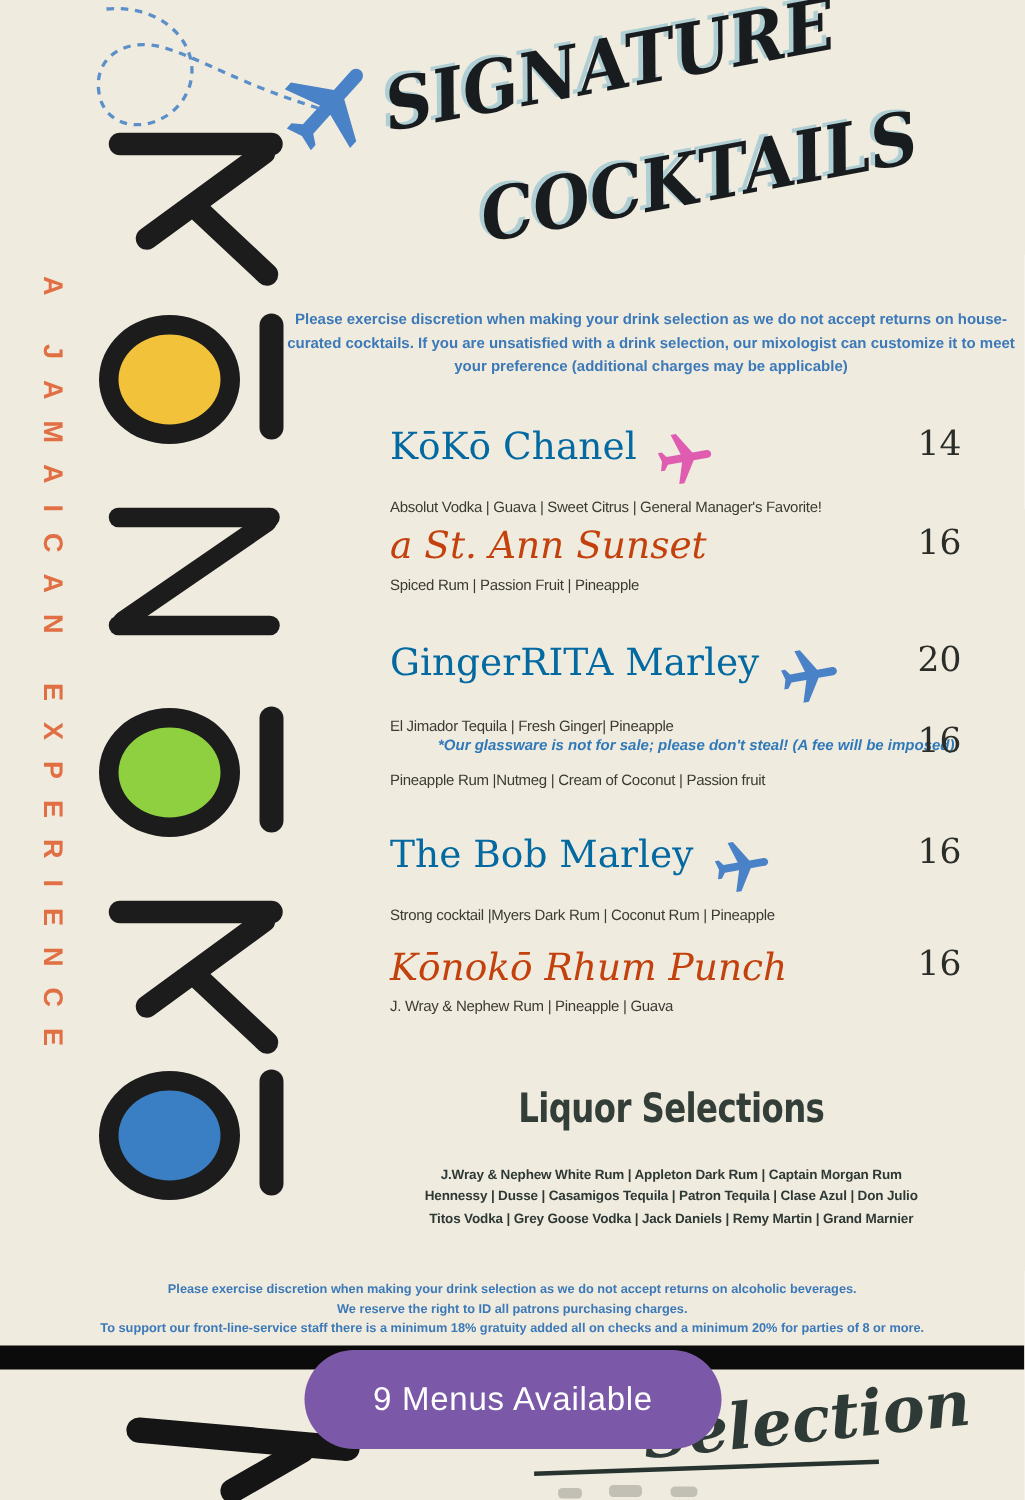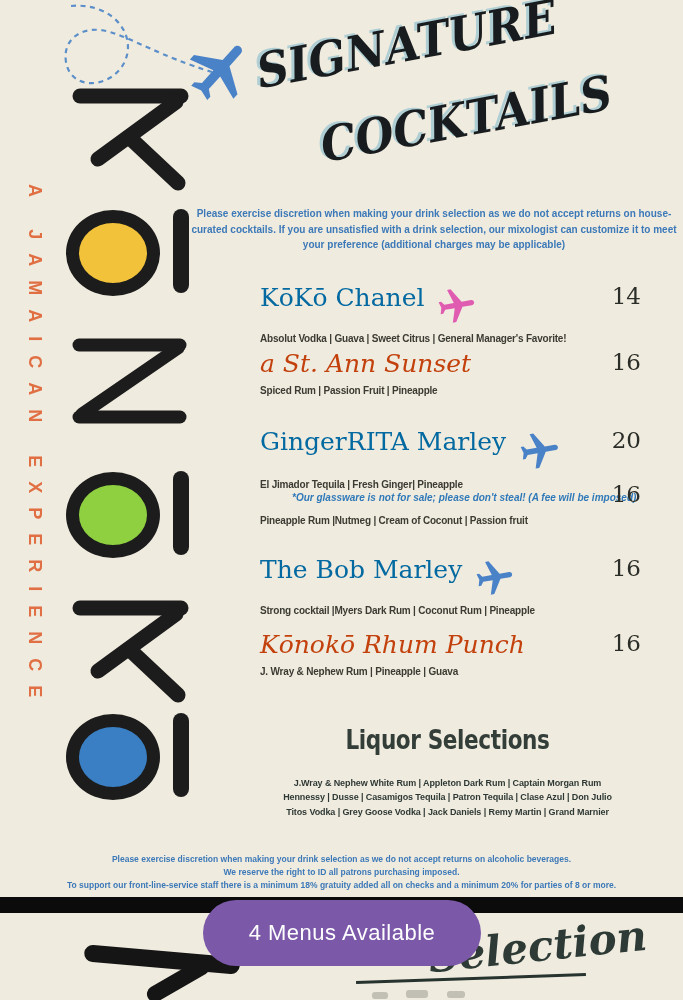--- a/index.html
+++ b/index.html
@@ -31,21 +31,21 @@
   .intro-notice{left:184px;top:206px;width:500px;text-align:center;color:#3c79b8;
       font-weight:bold;font-size:10px;line-height:1.55;}
 
   
   .item{position:absolute;left:260px;right:42px;}
   .item-row{display:flex;align-items:flex-start;}
   .item-name{font-family:"DejaVu Serif",serif;font-size:25px;line-height:1.2;white-space:nowrap;}
   .name-green{color:#0369a1;}
   .name-blue{color:#c2410c;font-style:italic;}
   .item-price{margin-left:auto;font-family:"DejaVu Serif",serif;font-size:23px;color:#2b2e28;line-height:1.2;}
-  .item-desc{margin-top:6px;font-size:10px;font-weight:bold;color:#3b3b33;letter-spacing:-0.2px;white-space:nowrap;}
+  .item-desc{margin-top:6px;font-size:10px;font-weight:normal;color:#3b3b33;letter-spacing:-0.2px;white-space:nowrap;}
   .item-note{margin-top:2px;font-size:10px;font-weight:bold;font-style:italic;color:#2f79b9;white-space:nowrap;margin-left:32px;}
   .inline-plane{margin-left:12px;margin-top:2px;flex:0 0 auto;}
 
   
   .liquor{left:215px;top:724px;width:465px;text-align:center;}
   .liquor-heading{font-family:"DejaVu Sans",sans-serif;font-weight:bold;font-size:27px;color:#333e39;
       letter-spacing:-.5px;transform:scaleX(.8);transform-origin:center;}
   .liquor-lines{margin-top:21px;font-size:9px;font-weight:bold;color:#2e3935;line-height:1.6;letter-spacing:-0.1px;}
 
   
@@ -178,33 +178,33 @@
     <div class="liquor-heading">Liquor Selections</div>
     <div class="liquor-lines">
       <div>J.Wray &amp; Nephew White Rum | Appleton Dark Rum | Captain Morgan Rum</div>
       <div>Hennessy | Dusse | Casamigos Tequila | Patron Tequila |  Clase Azul | Don Julio</div>
       <div>Titos Vodka | Grey Goose Vodka | Jack Daniels  | Remy Martin | Grand Marnier</div>
     </div>
   </div>
 
   <div class="abs footer-notice">
     <div>Please exercise discretion when making your drink selection as we do not accept returns on alcoholic beverages.</div>
-    <div>We reserve the right to ID all patrons purchasing imposed.</div>
+    <div>We reserve the right to ID all patrons purchasing charges.</div>
     <div>To support our front-line-service staff there is a minimum 18% gratuity added all on checks and a minimum 20% for parties of 8 or more.</div>
   </div>
 
   <div class="abs black-bar"></div>
 
   <div class="abs script-word">Selection</div>
   <div class="abs script-underline"></div>
 
   <div class="abs pk-bar"></div>
   <div class="abs pk-diag"></div>
 
   <div class="frag" style="left:372px;top:992px;width:16px;height:7px;"></div>
   <div class="frag" style="left:406px;top:990px;width:22px;height:8px;"></div>
   <div class="frag" style="left:447px;top:991px;width:18px;height:7px;"></div>
 
   <div class="abs menus-pill">
-    <span>4 Menus Available</span>
+    <span>9 Menus Available</span>
   </div>
 
 </div>
 
 </body></html>

